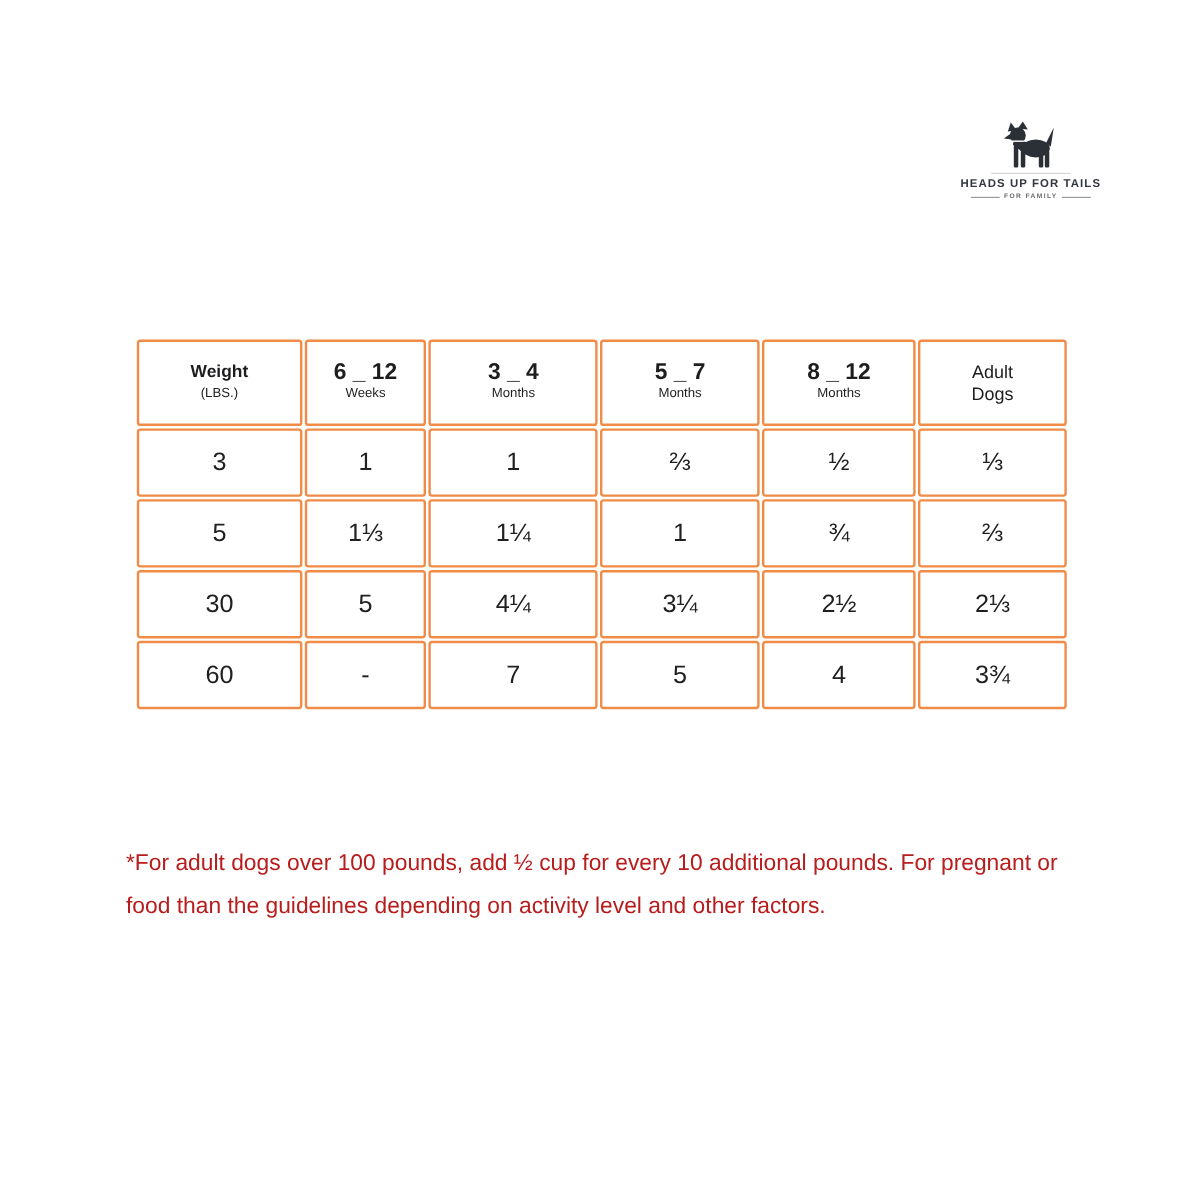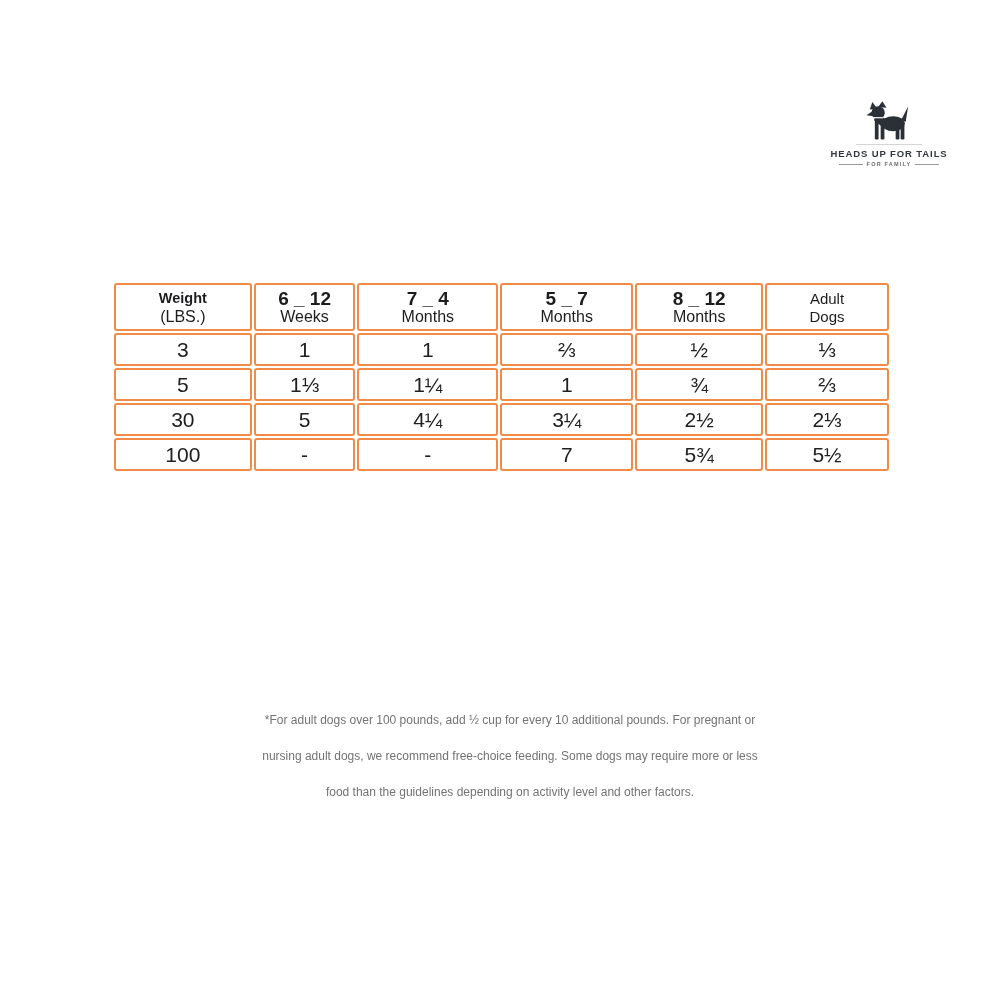--- a/index.html
+++ b/index.html
@@ -2,46 +2,46 @@
 <html><head>
 <meta charset="utf-8">
 <style>
   html,body{margin:0;padding:0;}
   body{
     width:1000px;height:1000px;position:relative;background:#ffffff;
     font-family:"Liberation Sans","DejaVu Sans",sans-serif;color:#1d1d1f;
     overflow:hidden;
   }
   
-  .logo{position:absolute;top:100px;left:827px;width:124px;text-align:center;}
+  .logo{position:absolute;top:100px;left:797px;width:124px;text-align:center;}
   .logo svg{display:block;margin:0 auto;}
   .ground-line{width:66px;height:1px;background:#d6d6d6;margin:0 auto;}
   .brand-name{margin-top:3px;font-size:9.5px;font-weight:700;letter-spacing:0.9px;color:#33373d;white-space:nowrap;}
   .tagline{margin-top:2px;display:flex;align-items:center;justify-content:center;gap:4px;}
   .tl-line{display:inline-block;width:24px;height:0;border-top:1px solid #9a9a9a;}
   .tl-text{font-size:5.5px;font-weight:700;letter-spacing:1.2px;color:#6b6b6b;white-space:nowrap;}
   
   .feed-table{
     position:absolute;left:112px;top:281px;width:779px;
     border-collapse:separate;border-spacing:2px;table-layout:fixed;
   }
   .feed-table th,.feed-table td{
     border:2px solid #F08C47;border-radius:3px;background:#fff;
-    text-align:center;vertical-align:middle;padding:0;
+    text-align:center;vertical-align:middle;padding:12px;
   }
   .feed-table th{height:44px;}
   .feed-table td{height:29px;font-size:21px;color:#202020;}
   .l1{font-size:19px;font-weight:700;line-height:19px;color:#1d1d1f;}
-  .l2{font-size:16px;font-weight:400;line-height:17px;color:#1d1d1f;}
+  .l2{font-size:11px;font-weight:400;line-height:17px;color:#1d1d1f;}
   th:first-child .l1{font-weight:600;font-size:14.5px;}
   th:last-child .l1,th:last-child .l2{font-weight:400;font-size:15px;}
   .lone-frac{font-size:25px;}
   
   .note{position:absolute;left:105px;top:702px;width:810px;}
-  .note-line{font-size:12px;line-height:36px;color:#737373;white-space:nowrap;text-align:center;}
+  .note-line{font-size:19px;line-height:36px;color:#b91c1c;white-space:nowrap;}
 </style>
 </head>
 <body>
 
 <div class="page">
 
   <div class="logo">
     <svg width="50" height="44" viewBox="0 0 60 52" aria-hidden="true">
       <g fill="#2b2f36">
         <ellipse cx="35" cy="28" rx="14" ry="9"></ellipse>
@@ -80,21 +80,21 @@
       <tr id="header-row">
           <th>
             <div class="l1">Weight</div>
             <div class="l2">(LBS.)</div>
           </th>
           <th>
             <div class="l1">6 _ 12</div>
             <div class="l2">Weeks</div>
           </th>
           <th>
-            <div class="l1">7 _ 4</div>
+            <div class="l1">3 _ 4</div>
             <div class="l2">Months</div>
           </th>
           <th>
             <div class="l1">5 _ 7</div>
             <div class="l2">Months</div>
           </th>
           <th>
             <div class="l1">8 _ 12</div>
             <div class="l2">Months</div>
           </th>
@@ -123,29 +123,28 @@
         </tr>
         <tr>
           <td>30</td>
           <td>5</td>
           <td>4¼</td>
           <td>3¼</td>
           <td>2½</td>
           <td>2⅓</td>
         </tr>
         <tr>
-          <td>100</td>
-          <td>-</td>
+          <td>60</td>
           <td>-</td>
           <td>7</td>
-          <td>5¾</td>
-          <td>5½</td>
+          <td>5</td>
+          <td>4</td>
+          <td>3¾</td>
         </tr>
       </tbody>
   </table>
 
   <div class="note">
     <div class="note-line">*For adult dogs over 100 pounds, add ½ cup for every 10 additional pounds. For pregnant or</div>
-    <div class="note-line">nursing adult dogs, we recommend free-choice feeding. Some dogs may require more or less</div>
     <div class="note-line">food than the guidelines depending on activity level and other factors.</div>
   </div>
 
 </div>
 
 </body></html>

